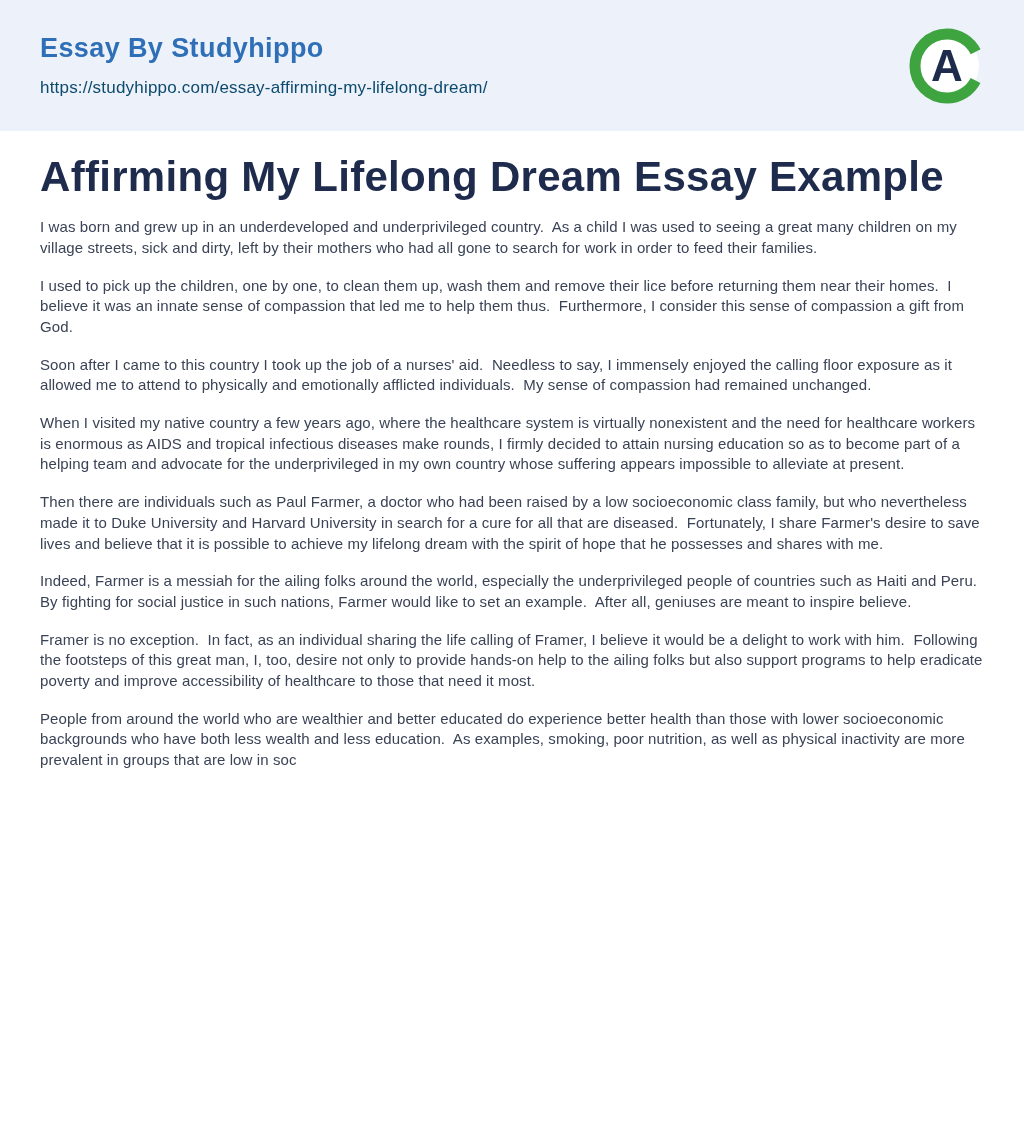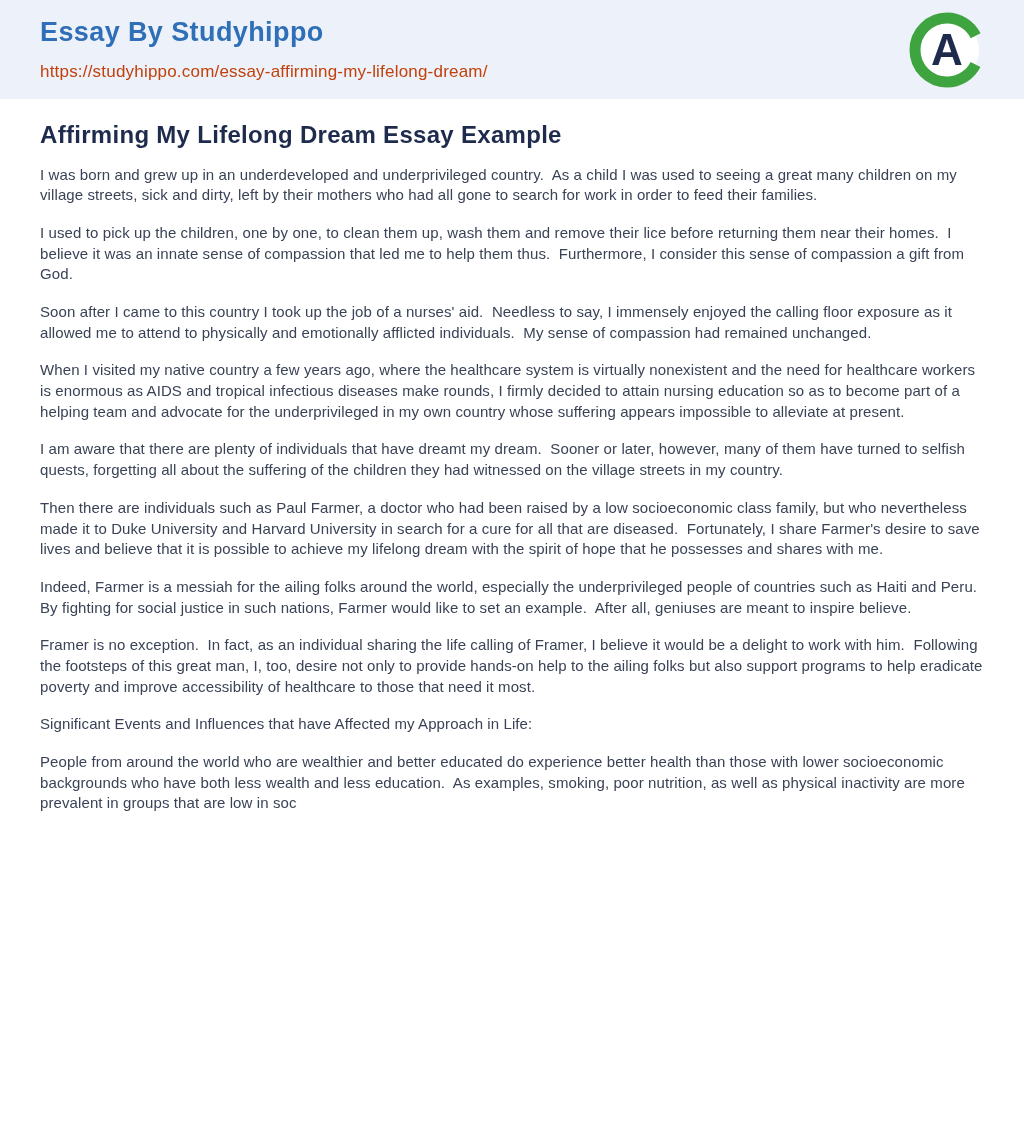--- a/index.html
+++ b/index.html
@@ -14,47 +14,47 @@
     margin: 0 auto;
   }
 
   
   .header {
     background: #edf1f9;
     padding: 24px 38px 24px 40px;
     display: flex;
     justify-content: space-between;
     align-items: center;
-    height: 99px;
+    height: 131px;
   }
   .brand-block { display: flex; flex-direction: column; }
   .brand-title {
     color: #2e6fb7;
     font-size: 27px;
     font-weight: 700;
     letter-spacing: 0.4px;
     margin: 0;
   }
   .brand-url {
-    color: #c2410c;
+    color: #0c4a6e;
     font-size: 17px;
     margin-top: 14px;
     text-decoration: none;
     letter-spacing: 0.2px;
     cursor: pointer;
   }
   .logo { display: block; }
 
   
   .article {
     padding: 0 40px;
   }
   .article-title {
     color: #1e2b4d;
-    font-size: 24px;
+    font-size: 42px;
     font-weight: 700;
     letter-spacing: 0.3px;
     margin: 22px 0 16px 0;
     line-height: 1.15;
   }
   .article p {
     color: #3a4356;
     font-size: 15px;
     line-height: 1.38;
     margin: 0 0 17px 0;
@@ -78,21 +78,19 @@
     </svg>
   </div>
 
   <div class="article">
     <h2 class="article-title">Affirming My Lifelong Dream Essay Example</h2>
 
     <p>I was born and grew up in an underdeveloped and underprivileged country.  As a child I was used to seeing a great many children on my village streets, sick and dirty, left by their mothers who had all gone to search for work in order to feed their families.</p>
     <p>I used to pick up the children, one by one, to clean them up, wash them and remove their lice before returning them near their homes.  I believe it was an innate sense of compassion that led me to help them thus.  Furthermore, I consider this sense of compassion a gift from God.</p>
     <p>Soon after I came to this country I took up the job of a nurses' aid.  Needless to say, I immensely enjoyed the calling floor exposure as it allowed me to attend to physically and emotionally afflicted individuals.  My sense of compassion had remained unchanged.</p>
     <p>When I visited my native country a few years ago, where the healthcare system is virtually nonexistent and the need for healthcare workers is enormous as AIDS and tropical infectious diseases make rounds, I firmly decided to attain nursing education so as to become part of a helping team and advocate for the underprivileged in my own country whose suffering appears impossible to alleviate at present.</p>
-    <p>I am aware that there are plenty of individuals that have dreamt my dream.  Sooner or later, however, many of them have turned to selfish quests, forgetting all about the suffering of the children they had witnessed on the village streets in my country.</p>
     <p>Then there are individuals such as Paul Farmer, a doctor who had been raised by a low socioeconomic class family, but who nevertheless made it to Duke University and Harvard University in search for a cure for all that are diseased.  Fortunately, I share Farmer's desire to save lives and believe that it is possible to achieve my lifelong dream with the spirit of hope that he possesses and shares with me.</p>
     <p>Indeed, Farmer is a messiah for the ailing folks around the world, especially the underprivileged people of countries such as Haiti and Peru.  By fighting for social justice in such nations, Farmer would like to set an example.  After all, geniuses are meant to inspire believe.</p>
     <p>Framer is no exception.  In fact, as an individual sharing the life calling of Framer, I believe it would be a delight to work with him.  Following the footsteps of this great man, I, too, desire not only to provide hands-on help to the ailing folks but also support programs to help eradicate poverty and improve accessibility of healthcare to those that need it most.</p>
-    <p>Significant Events and Influences that have Affected my Approach in Life:</p>
     <p>People from around the world who are wealthier and better educated do experience better health than those with lower socioeconomic backgrounds who have both less wealth and less education.  As examples, smoking, poor nutrition, as well as physical inactivity are more prevalent in groups that are low in soc</p>
   </div>
 
 </div>
 
 </body></html>

